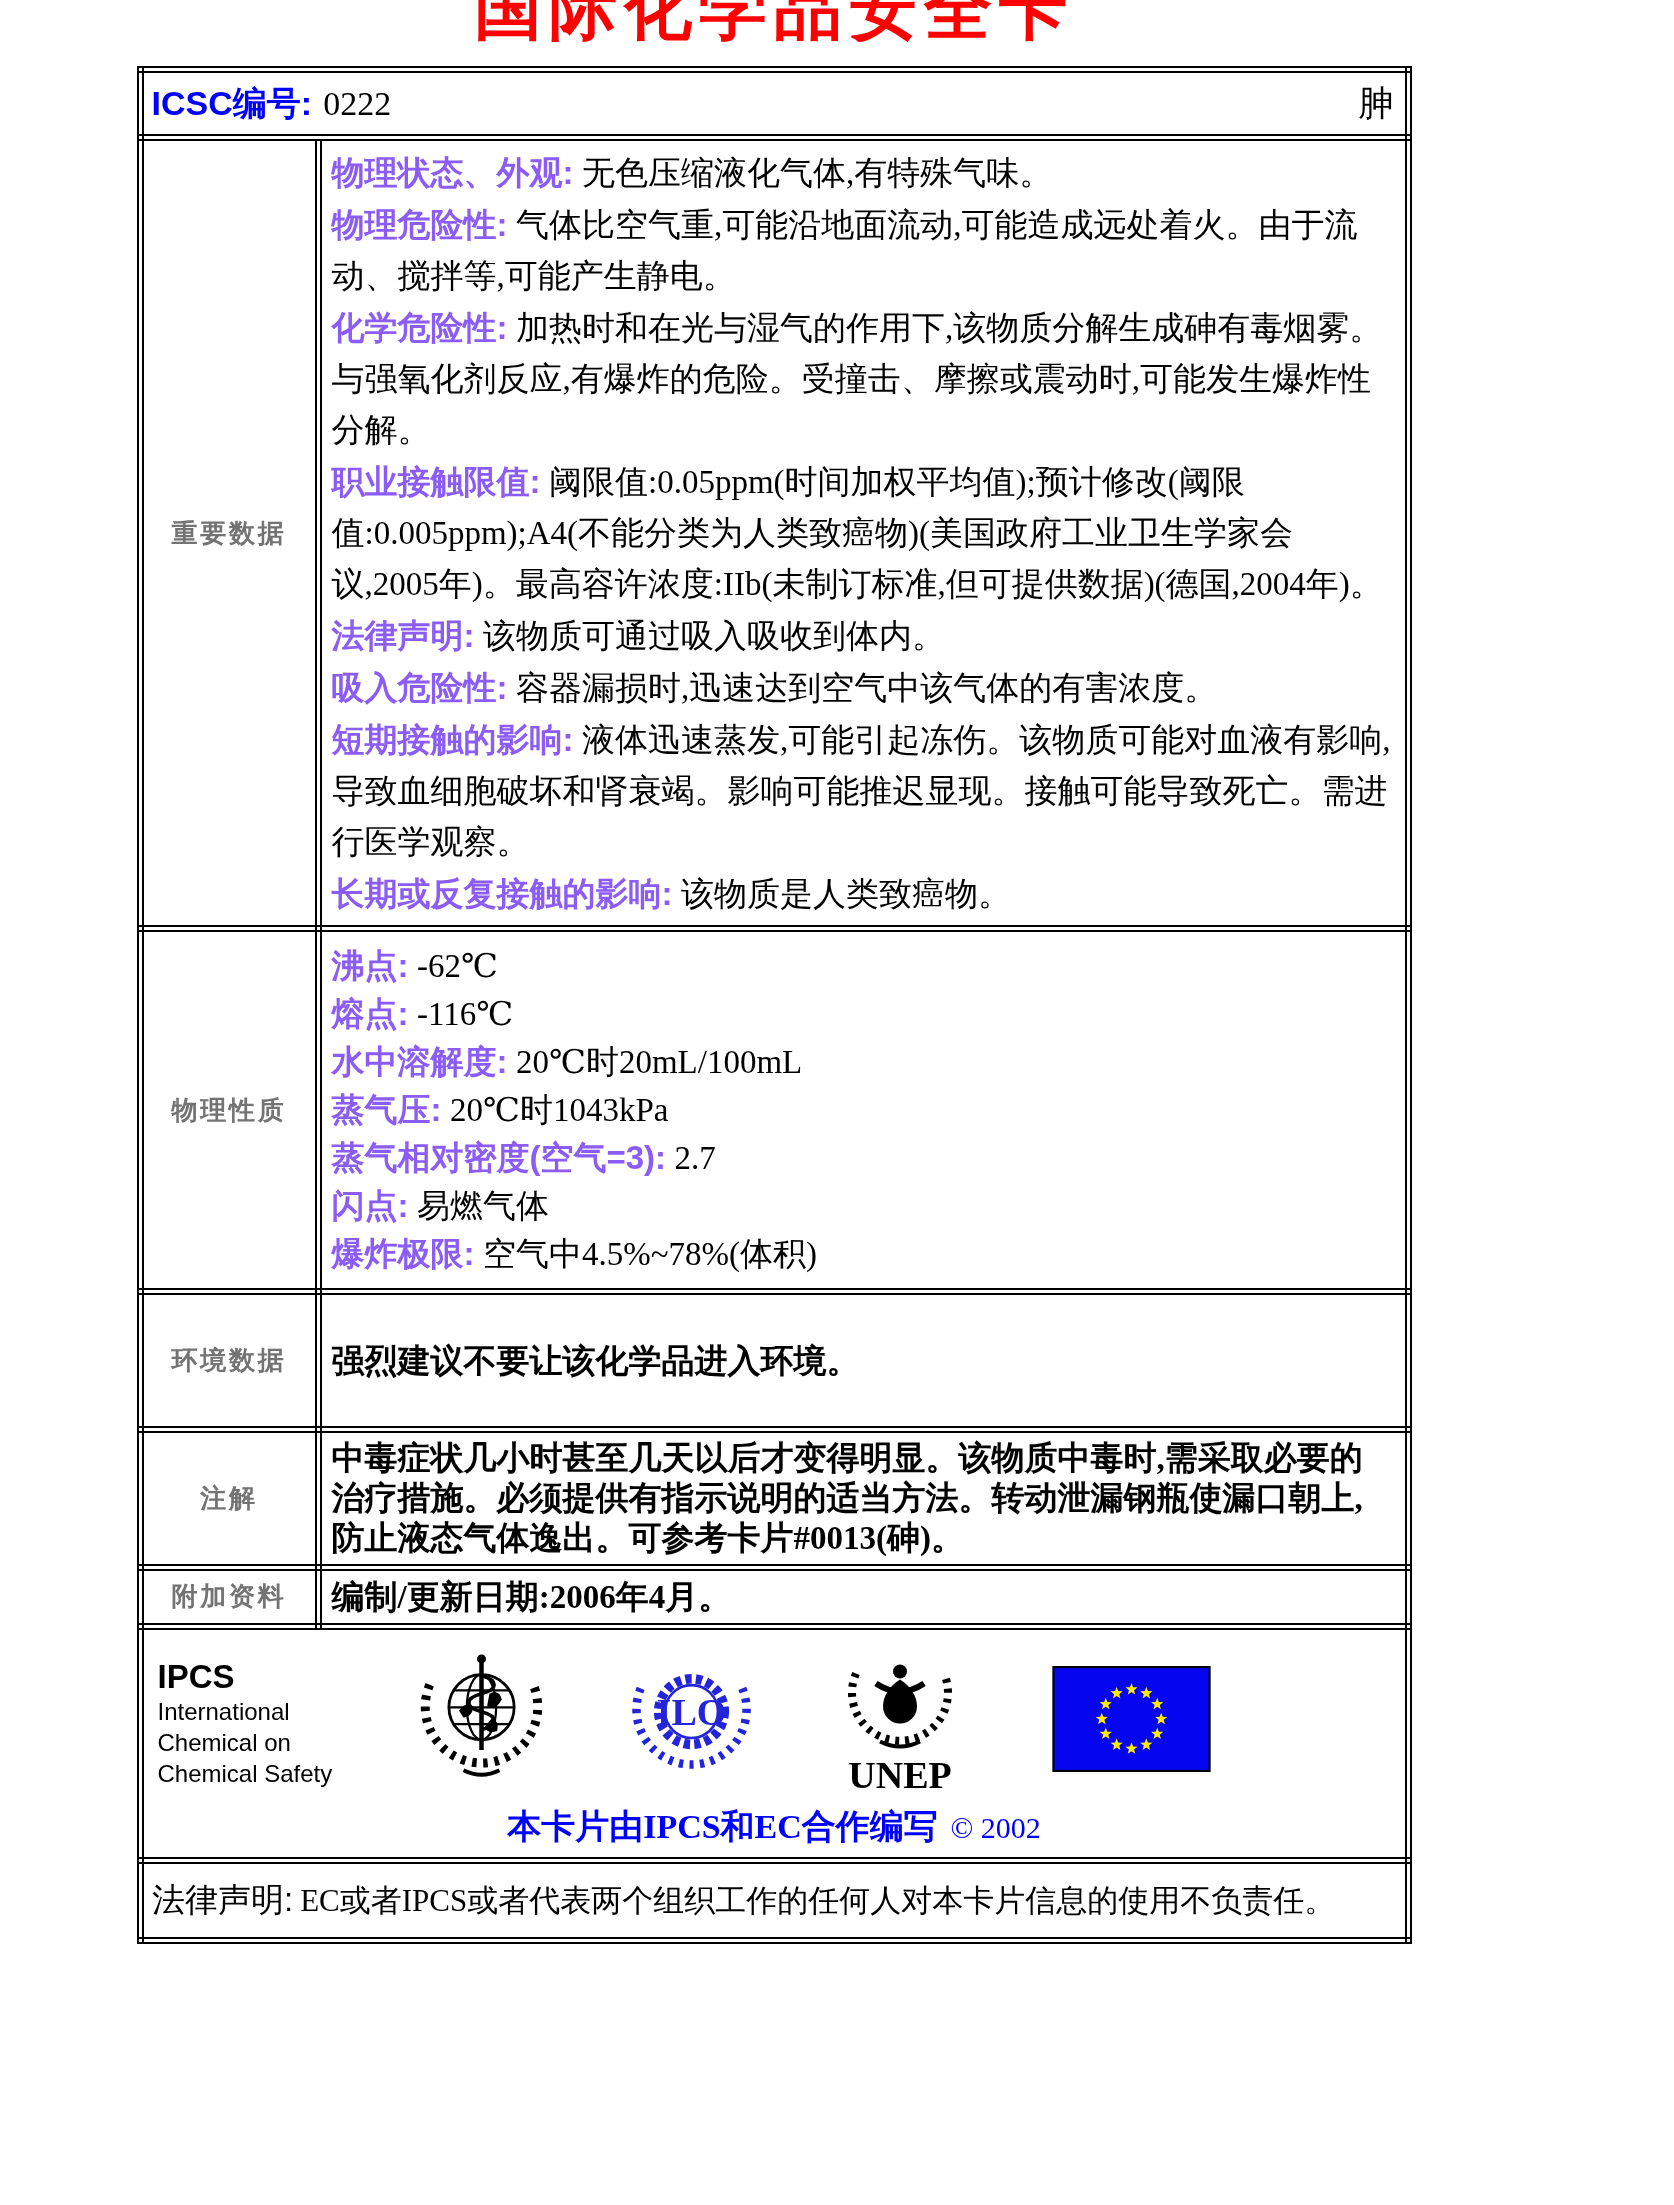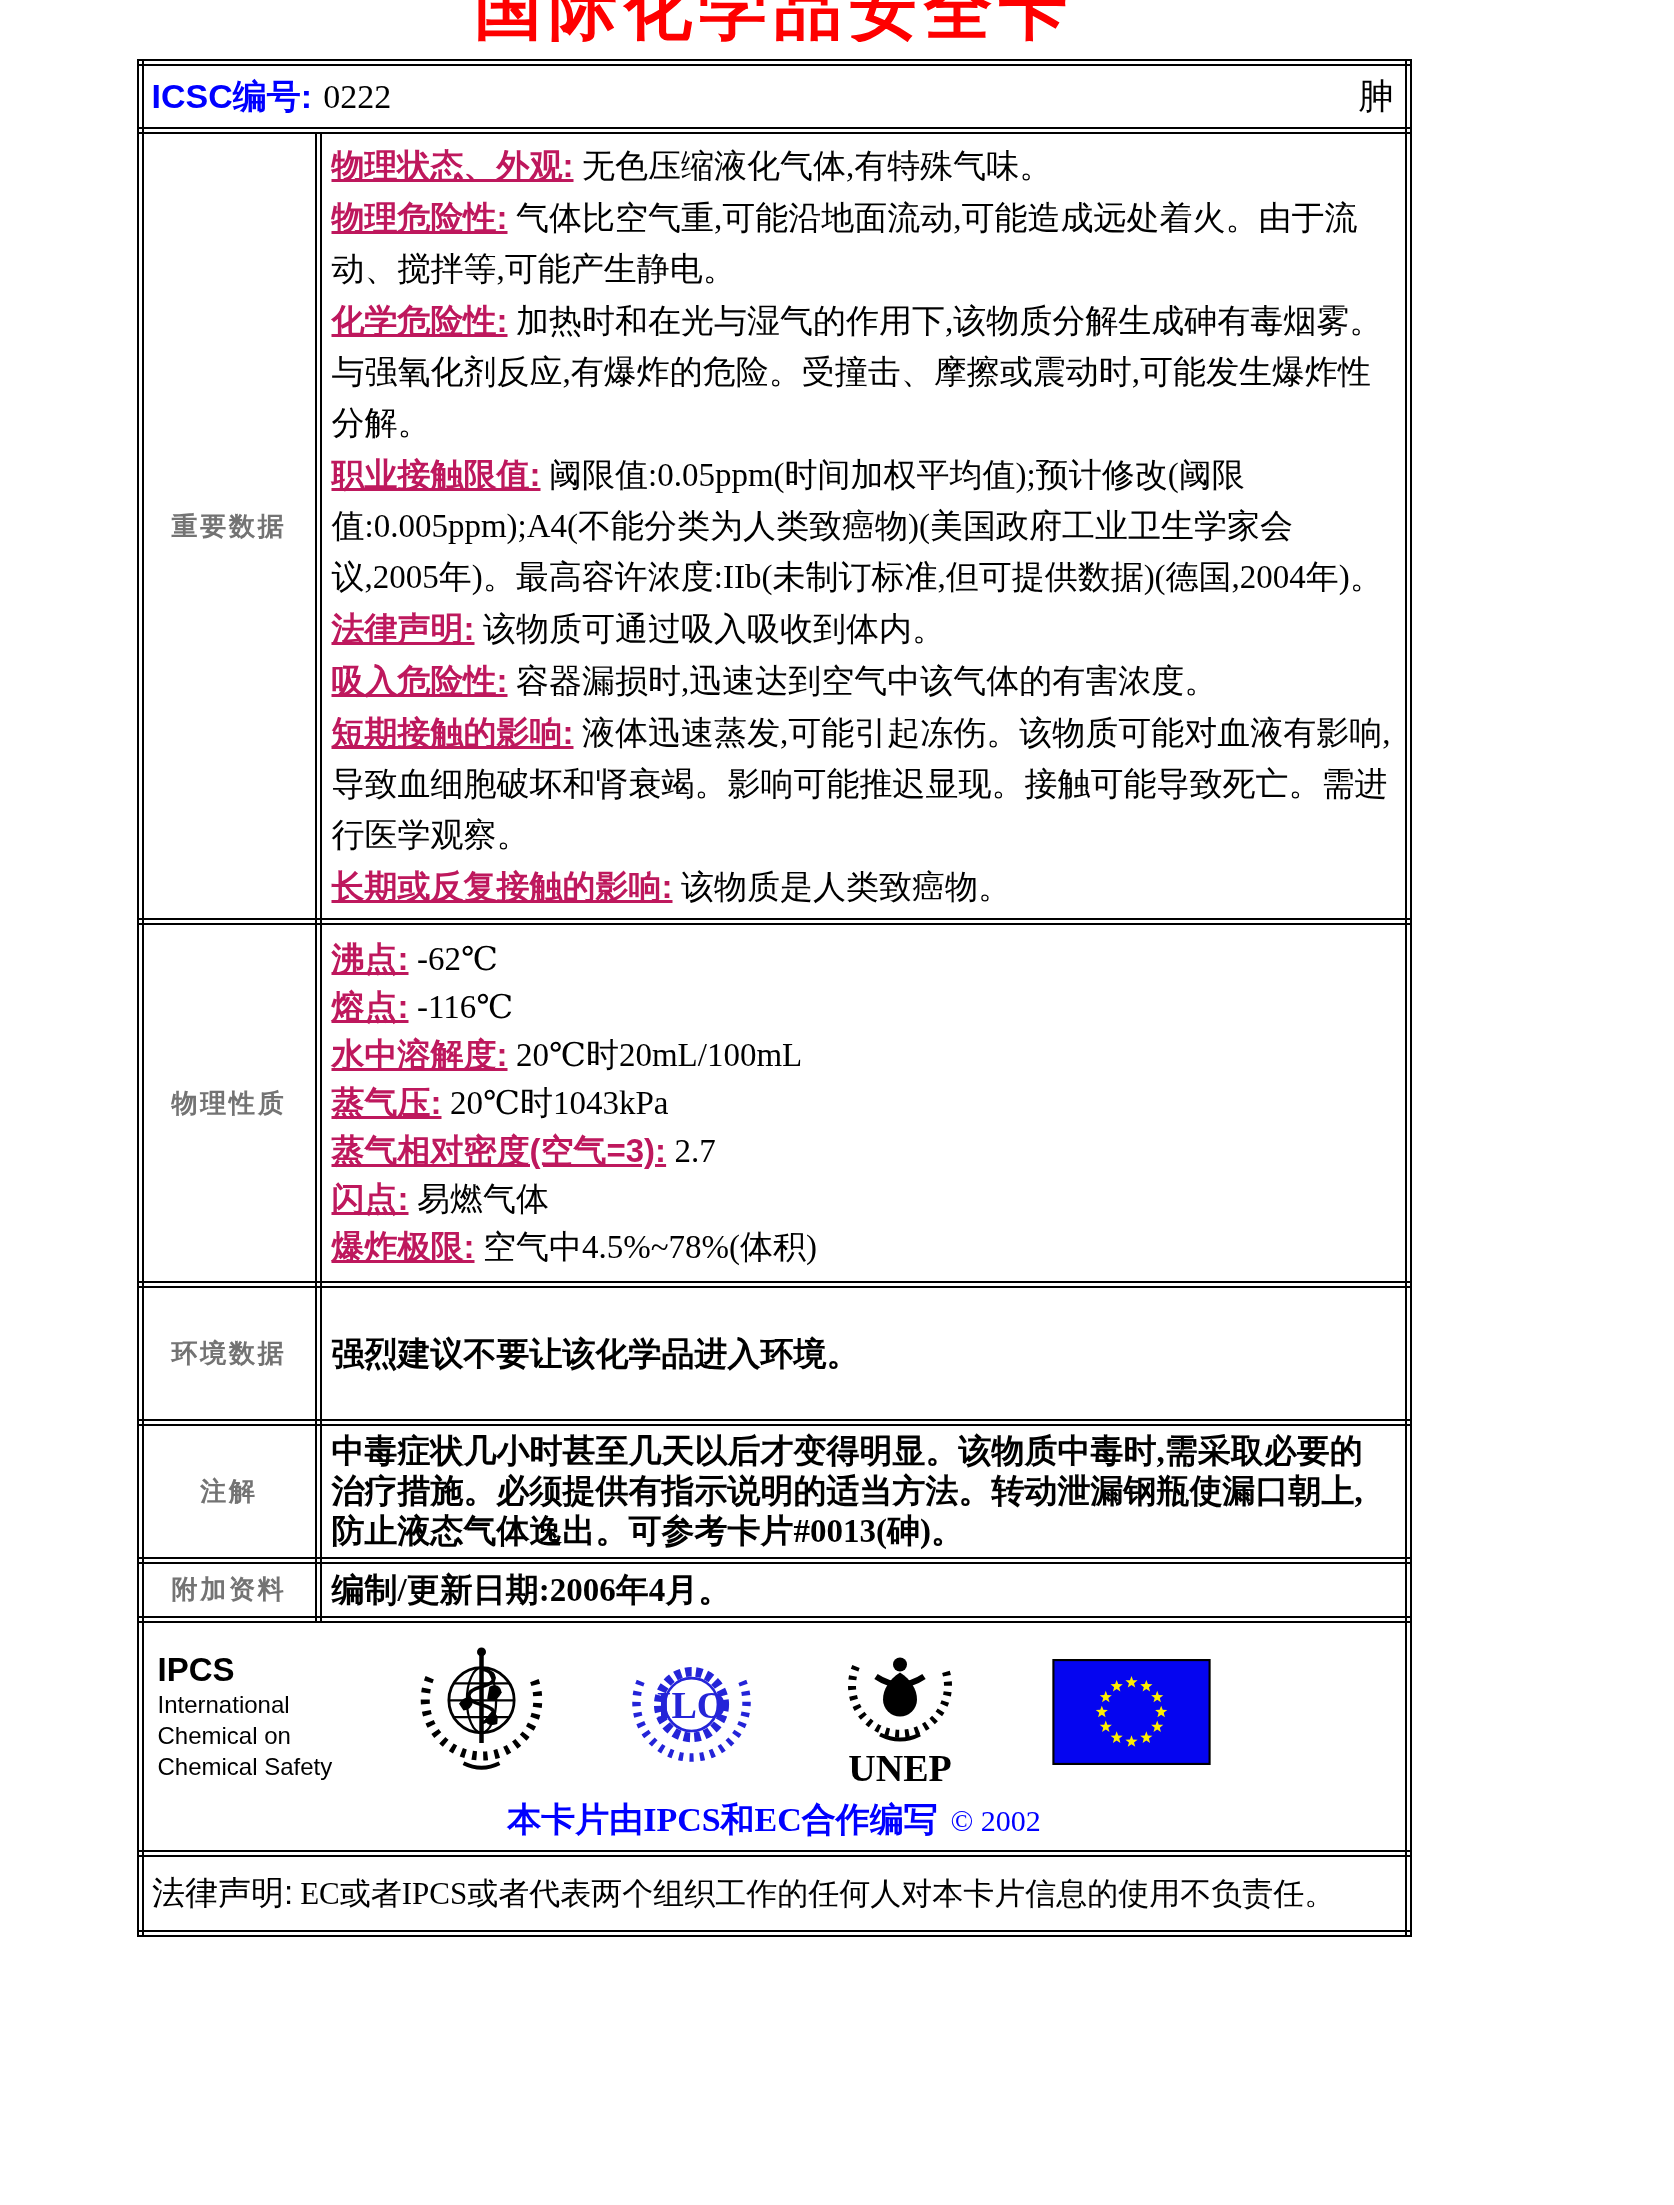--- a/index.html
+++ b/index.html
@@ -4,37 +4,37 @@
 <style>
   html,body{margin:0;padding:0;background:#fff;}
   .page{position:relative;width:1548px;height:2205px;background:#fff;overflow:hidden;
         font-family:"Liberation Serif","DejaVu Serif",serif;color:#000;}
   
   .title-clip{height:42px;overflow:hidden;position:relative;}
   .title-text{position:absolute;left:0;right:0;bottom:-12.7px;text-align:center;
       color:#fe0000;font-weight:bold;font-size:68px;letter-spacing:7px;
       font-family:"DejaVu Serif","Liberation Serif",serif;}
   
-  table.card{border-collapse:collapse;width:1275px;margin:17px auto 0;table-layout:fixed;}
+  table.card{border-collapse:collapse;width:1275px;margin:24px auto 0;table-layout:fixed;}
   table.card td{border:7.8px double #000;vertical-align:middle;background:#fff;}
   .header-cell{height:59px;}
   .header-inner{display:flex;justify-content:space-between;align-items:center;padding:4.2px 10px 4.2px 7px;}
   .icsc-label{color:#0000ff;font-weight:bold;font-size:34px;
       font-family:"Liberation Sans","DejaVu Sans",sans-serif;}
   .icsc-number{font-size:34px;margin-left:11.3px;}
   .chem-name{font-size:35px;}
   .label-cell{width:178px;text-align:center;color:#737373;font-weight:bold;font-size:26px;
       letter-spacing:2.8px;font-family:"Liberation Sans","DejaVu Sans",sans-serif;}
   .content-cell{padding:5.7px 10px;font-size:33px;text-align:left;}
   .lh-wide{line-height:51px;}
   .lh-mid{line-height:47px;padding-top:10px;padding-bottom:10px;}
   .lh-tight{line-height:40px;font-weight:bold;}
   p.item{margin:0;}
-  .key{color:#be185d;font-weight:bold;font-family:"Liberation Sans","DejaVu Sans",sans-serif;
-      margin-right:8.5px;text-decoration:underline;}
+  .key{color:#8b5cf6;font-weight:bold;font-family:"Liberation Sans","DejaVu Sans",sans-serif;
+      margin-right:8.5px;}
   .env-cell{height:119px;vertical-align:top;}
   .addinfo-cell{height:38px;}
   
   .logos-cell{padding:11px 0 7px 0;}
   .logos-flex{display:flex;align-items:center;padding-left:14px;}
   .ipcs-block{width:212px;font-family:"Liberation Sans","DejaVu Sans",sans-serif;align-self:flex-start;padding-top:17px;}
   .ipcs-acronym{font-size:33px;font-weight:bold;line-height:38px;}
   .ipcs-line{font-size:24px;line-height:31px;}
   .logo{flex:0 0 auto;}
   .who-logo{margin-left:44px;}

